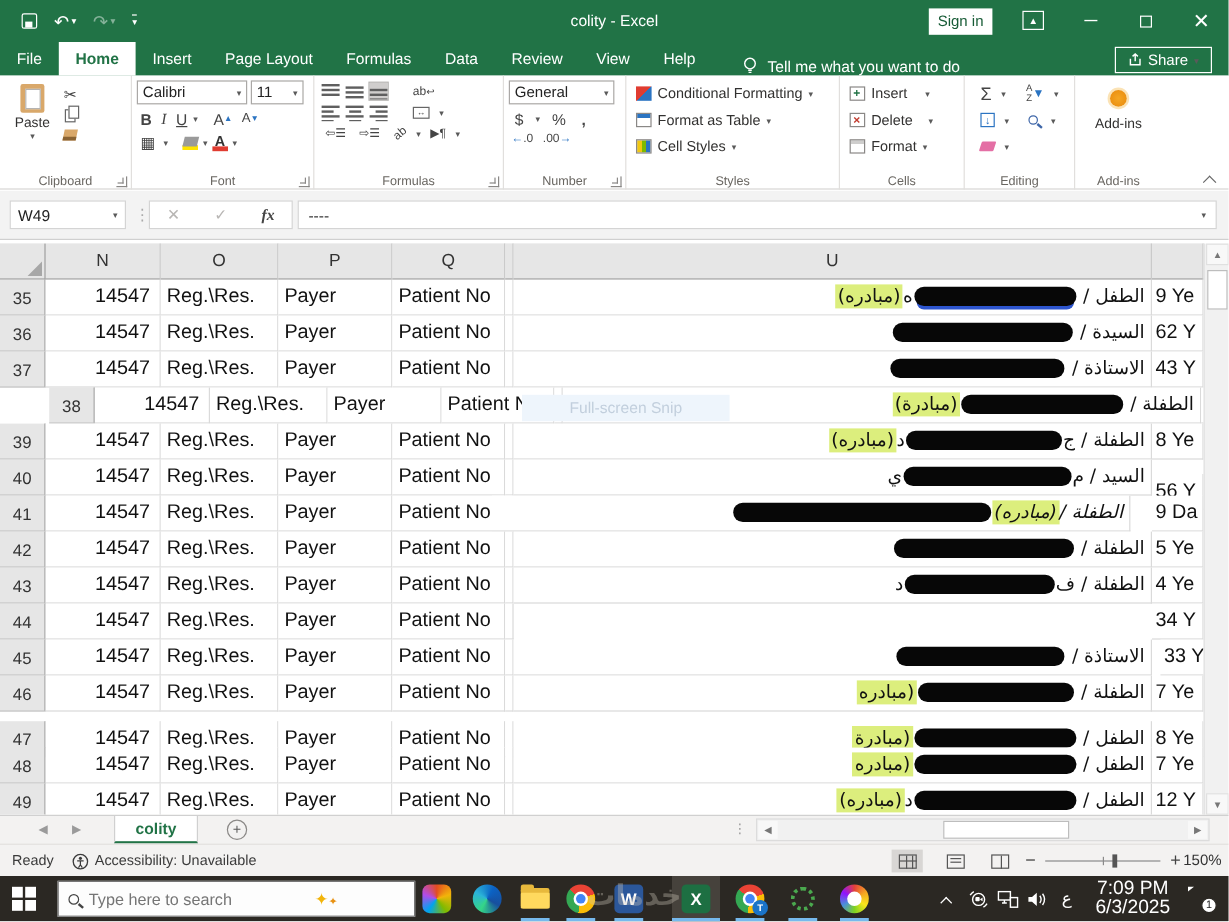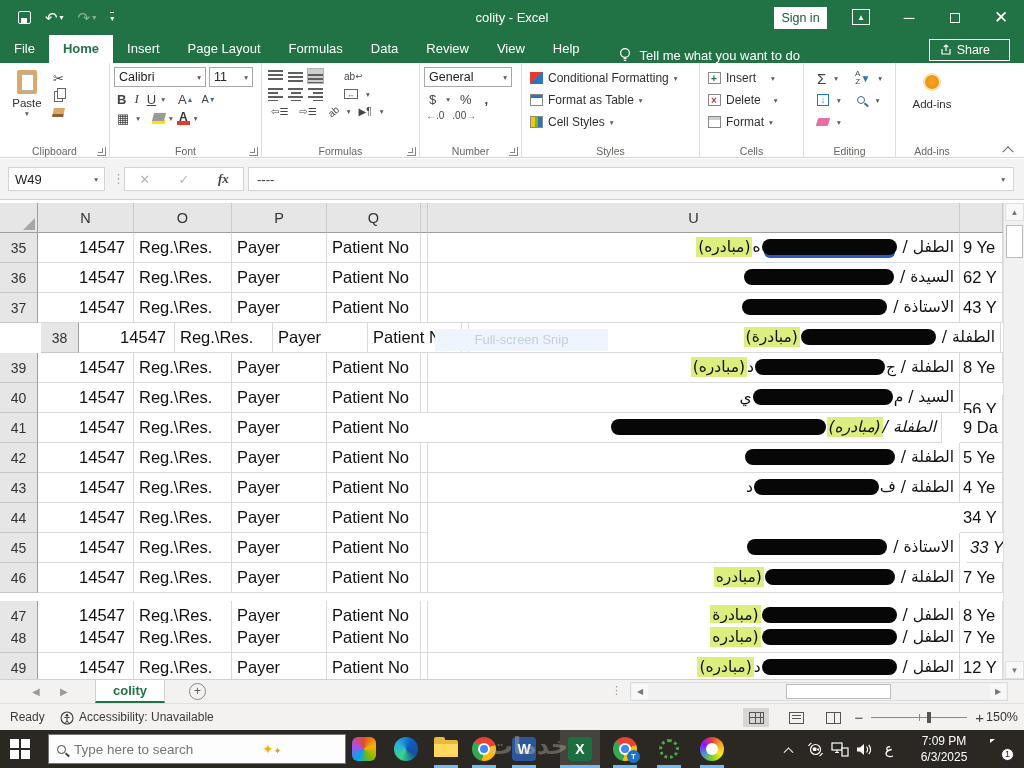--- a/index.html
+++ b/index.html
@@ -136,21 +136,21 @@
   .chrome-ic { background:conic-gradient(from -50deg,#ea4335 0 120deg,#fbbc05 120deg 240deg,#34a853 240deg 360deg); display:flex; align-items:center; justify-content:center; }
   .cring { width:12px; height:12px; background:#fff; border-radius:50%; display:flex; align-items:center; justify-content:center; }
   .cdot { width:8px; height:8px; background:#4285f4; border-radius:50%; }
   .office-ic { border-radius:4px; color:#fff; font-weight:700; font-size:14px; text-align:center; line-height:24px; }
   .badge-t { position:absolute; right:-3px; bottom:-2px; width:13px; height:13px; border-radius:50%; background:#1a73c8; color:#fff; font-size:8px; text-align:center; line-height:13px; font-weight:700; }
   .ring-green { width:20px; height:20px; border:3px dotted #4aa94e; border-radius:50%; margin:2px; }
   .ring-rainbow { width:24px; height:24px; border-radius:50%; background:conic-gradient(#e3413a,#f5a623,#f8e71c,#7ed321,#4a90d9,#9013fe,#e3413a); display:flex; align-items:center; justify-content:center; }
   .ring-rainbow i { width:12px; height:12px; border-radius:50%; background:#fff; }
   #watermark { position:absolute; left:428px; top:2px; width:140px; color:#cfc8bb; opacity:.35; font-size:24px; font-weight:700; direction:rtl; font-family:"DejaVu Sans",sans-serif; }
   .tray { position:absolute; top:0; height:38px; display:flex; align-items:center; justify-content:center; color:#fff; }
-  #tb-clock { position:absolute; left:905px; top:3px; width:78px; text-align:center; color:#fff; font-size:12px; line-height:16px; }
+  #tb-clock { position:absolute; left:905px; top:3px; width:78px; text-align:center; color:#fff; font-size:16px; line-height:16px; }
   #tb-notif { position:absolute; left:988px; top:9px; width:22px; height:18px; }
   .notif-bubble { width:18px; height:15px; background:#fff; border-radius:2px; position:relative; }
   .notif-bubble:after { content:""; position:absolute; left:2px; bottom:-4px; border-top:4px solid #fff; border-right:5px solid transparent; }
   .notif-badge { position:absolute; right:-4px; bottom:-4px; width:13px; height:13px; border-radius:50%; background:#fff; border:1px solid #2b2823; color:#1b1b1b; font-size:9px; text-align:center; line-height:11px; }
 </style>
 </head>
 <body>
 
 <div id="app">
 
@@ -532,21 +532,21 @@
           <div class="cell age-cell" style="left: 960px; width: 43px;">34 Y</div>
         </div>
         <div class="grow" style="top: 300px;">
           <div class="rn">45</div>
           <div class="cell c-num" style="left: 38px; width: 96px;">14547</div>
           <div class="cell c-txt" style="left: 134px; width: 98px;">Reg.\Res.</div>
           <div class="cell c-txt" style="left: 232px; width: 95px;">Payer</div>
           <div class="cell c-txt" style="left: 327px; width: 94px;">Patient No</div>
           <div class="cell " style="left: 421px; width: 7px;"></div>
           <div class="cell u-cell" style="left: 428px; width: 532px;"><span>الاستاذة / </span><span class="blob" style="width: 140px;"></span></div>
-          <div class="cell age-cell" style="left: 967px; width: 43px; font-style: italic;">33 Y</div>
+          <div class="cell age-cell" style="left: 967px; width: 43px;">33 Y</div>
         </div>
         <div class="grow" style="top: 330px;">
           <div class="rn">46</div>
           <div class="cell c-num" style="left: 38px; width: 96px;">14547</div>
           <div class="cell c-txt" style="left: 134px; width: 98px;">Reg.\Res.</div>
           <div class="cell c-txt" style="left: 232px; width: 95px;">Payer</div>
           <div class="cell c-txt" style="left: 327px; width: 94px;">Patient No</div>
           <div class="cell " style="left: 421px; width: 7px;"></div>
           <div class="cell u-cell" style="left: 428px; width: 532px;"><span>الطفلة / </span><span class="blob" style="width: 130px;"></span><span class="hl">(مبادره</span></div>
           <div class="cell age-cell" style="left: 960px; width: 43px;">7 Ye</div>

